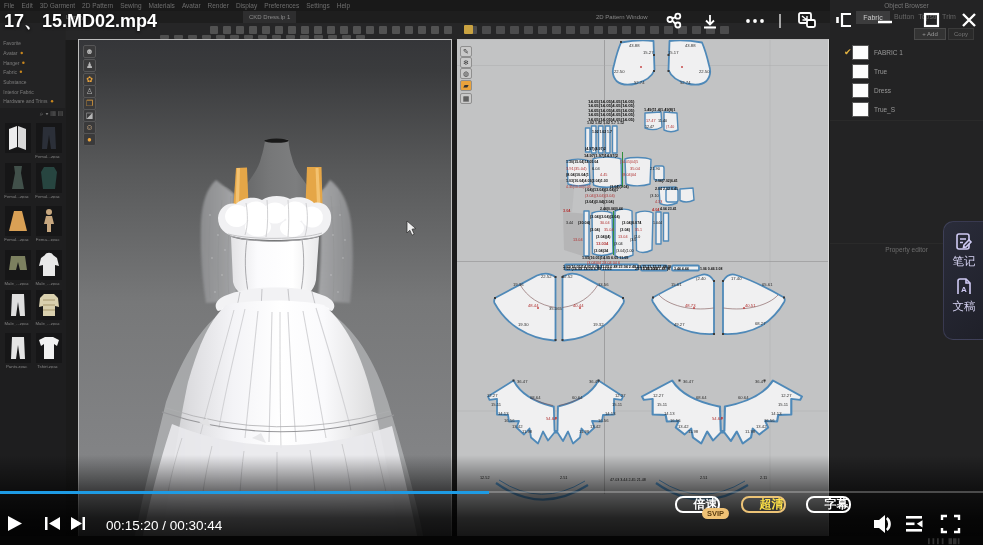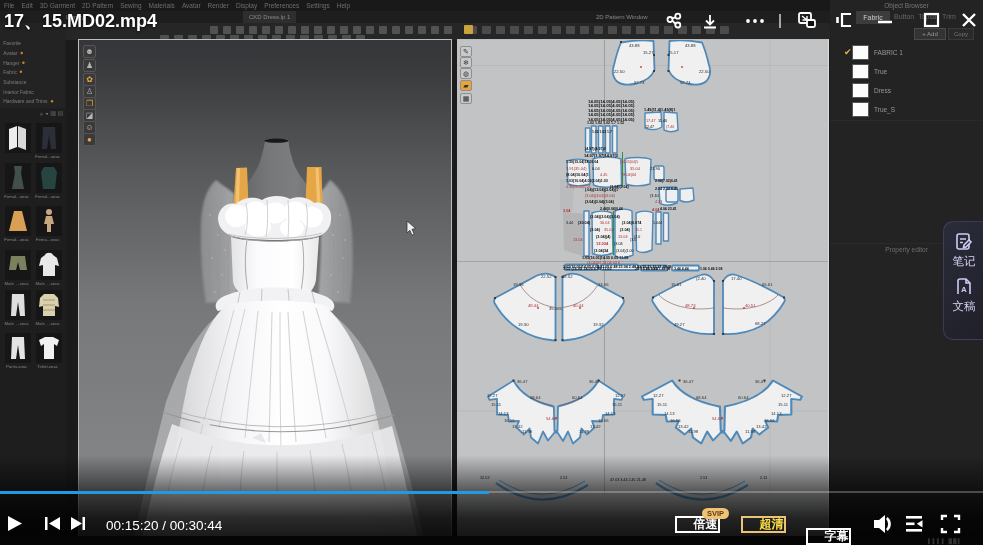--- a/index.html
+++ b/index.html
@@ -28,21 +28,21 @@
 #rightpanel{left:830px;top:0;width:153px;height:545px;background:#232324;color:#9a9a9a;font-size:7px;}
 .swatch{position:absolute;left:22px;width:15px;height:13px;background:#fdfdfd;border:1px solid #555;}
 .frow{position:absolute;left:44px;color:#999;font-size:6.5px;}
 
 #vtitle{left:4px;top:9px;font-size:18px;font-weight:bold;color:#fff;text-shadow:0 1px 3px rgba(0,0,0,.8);letter-spacing:0px;}
 #botgrad{left:0;top:455px;width:983px;height:90px;background:linear-gradient(180deg,rgba(0,0,0,0) 0%,rgba(0,0,0,.55) 40%,rgba(0,0,0,.82) 70%,rgba(0,0,0,.92) 100%);}
 #botblack{left:0;top:536px;width:983px;height:9px;background:#050505;}
 #prog1{left:0;top:491px;width:489px;height:3px;background:#1e9be4;}
 #prog2{left:489px;top:491px;width:494px;height:2px;background:rgba(255,255,255,.25);}
 #timetext{left:106px;top:518px;color:#fff;font-size:13.5px;}
-.pbtn{position:absolute;top:516px;height:17px;width:45px;border:2px solid #fff;border-radius:0;color:#fff;font-size:12px;font-weight:bold;text-align:center;line-height:13px;box-sizing:border-box;padding-left:16px;}
+.pbtn{position:absolute;top:496px;height:17px;width:45px;border:2px solid #fff;border-radius:8px;color:#fff;font-size:12px;font-weight:bold;text-align:center;line-height:13px;box-sizing:border-box;padding-left:16px;}
 #svip{left:702px;top:508px;width:27px;height:11px;background:#f0c275;border-radius:6px;color:#5a3c10;font-size:7.5px;font-weight:bold;text-align:center;line-height:11px;}
 #watermark{left:401px;top:501px;font-size:29px;color:rgba(228,228,228,.36);letter-spacing:1px;}
 #sidefloat{left:943px;top:221px;width:40px;height:117px;background:linear-gradient(135deg,#2a2c3a,#1f2029);border:1px solid rgba(130,130,190,.25);border-right:none;border-radius:10px 0 0 10px;color:#d6d3f2;font-size:11.5px;text-align:center;}
 </style></head>
 <body>
 <div id="stage">
 
   <div class="abs" id="menubar"><span style="margin-left:4px">File</span><span>Edit</span><span>3D Garment</span><span>2D Pattern</span><span>Sewing</span><span>Materials</span><span>Avatar</span><span>Render</span><span>Display</span><span>Preferences</span><span>Settings</span><span>Help</span></div>
   <div class="abs" id="bar2">
       <span style="position:absolute;left:66px">Library</span>
@@ -619,21 +619,21 @@
   <svg class="abs" style="left:0px;top:512px" width="100" height="24" viewBox="0 0 100 24">
     <g fill="#fff">
       <path d="M8,4 L22,11.5 L8,19 Z"></path>
       <path d="M45,5 L47.5,5 L47.5,18 L45,18 Z M60,5 L60,18 L49,11.5 Z"></path>
       <path d="M71,5 L82,11.5 L71,18 Z M82.5,5 L85,5 L85,18 L82.5,18 Z"></path>
     </g>
   </svg>
   <div class="abs" id="timetext">00:15:20 / 00:30:44</div>
   <div class="pbtn" style="left:675px;">倍速</div>
   <div class="pbtn" style="left:741px;border-color:#ecc377;color:#fde047">超清</div>
-  <div class="pbtn" style="left:806px;margin-top:12px;">字幕</div>
+  <div class="pbtn" style="left:806px;">字幕</div>
   <div class="abs" id="svip">SVIP</div>
   <svg class="abs" style="left:868px;top:511px" width="95" height="26" viewBox="0 0 95 26">
     <g fill="#fff" stroke="none">
       <path d="M6,9 L11,9 L17,4 L17,22 L11,17 L6,17 Z"></path>
       <path d="M19.5,6 A9,9 0 0 1 19.5,20 L18,18 A7,7 0 0 0 18,8 Z"></path>
       <rect x="38" y="5" width="16" height="2.6"></rect>
         <rect x="38" y="11.5" width="8.5" height="2.6"></rect>
         <rect x="38" y="18" width="16" height="2.6"></rect>
       <path d="M48.8,12.8 L54.5,9.2 L54.5,16.4 Z"></path>
     </g>

